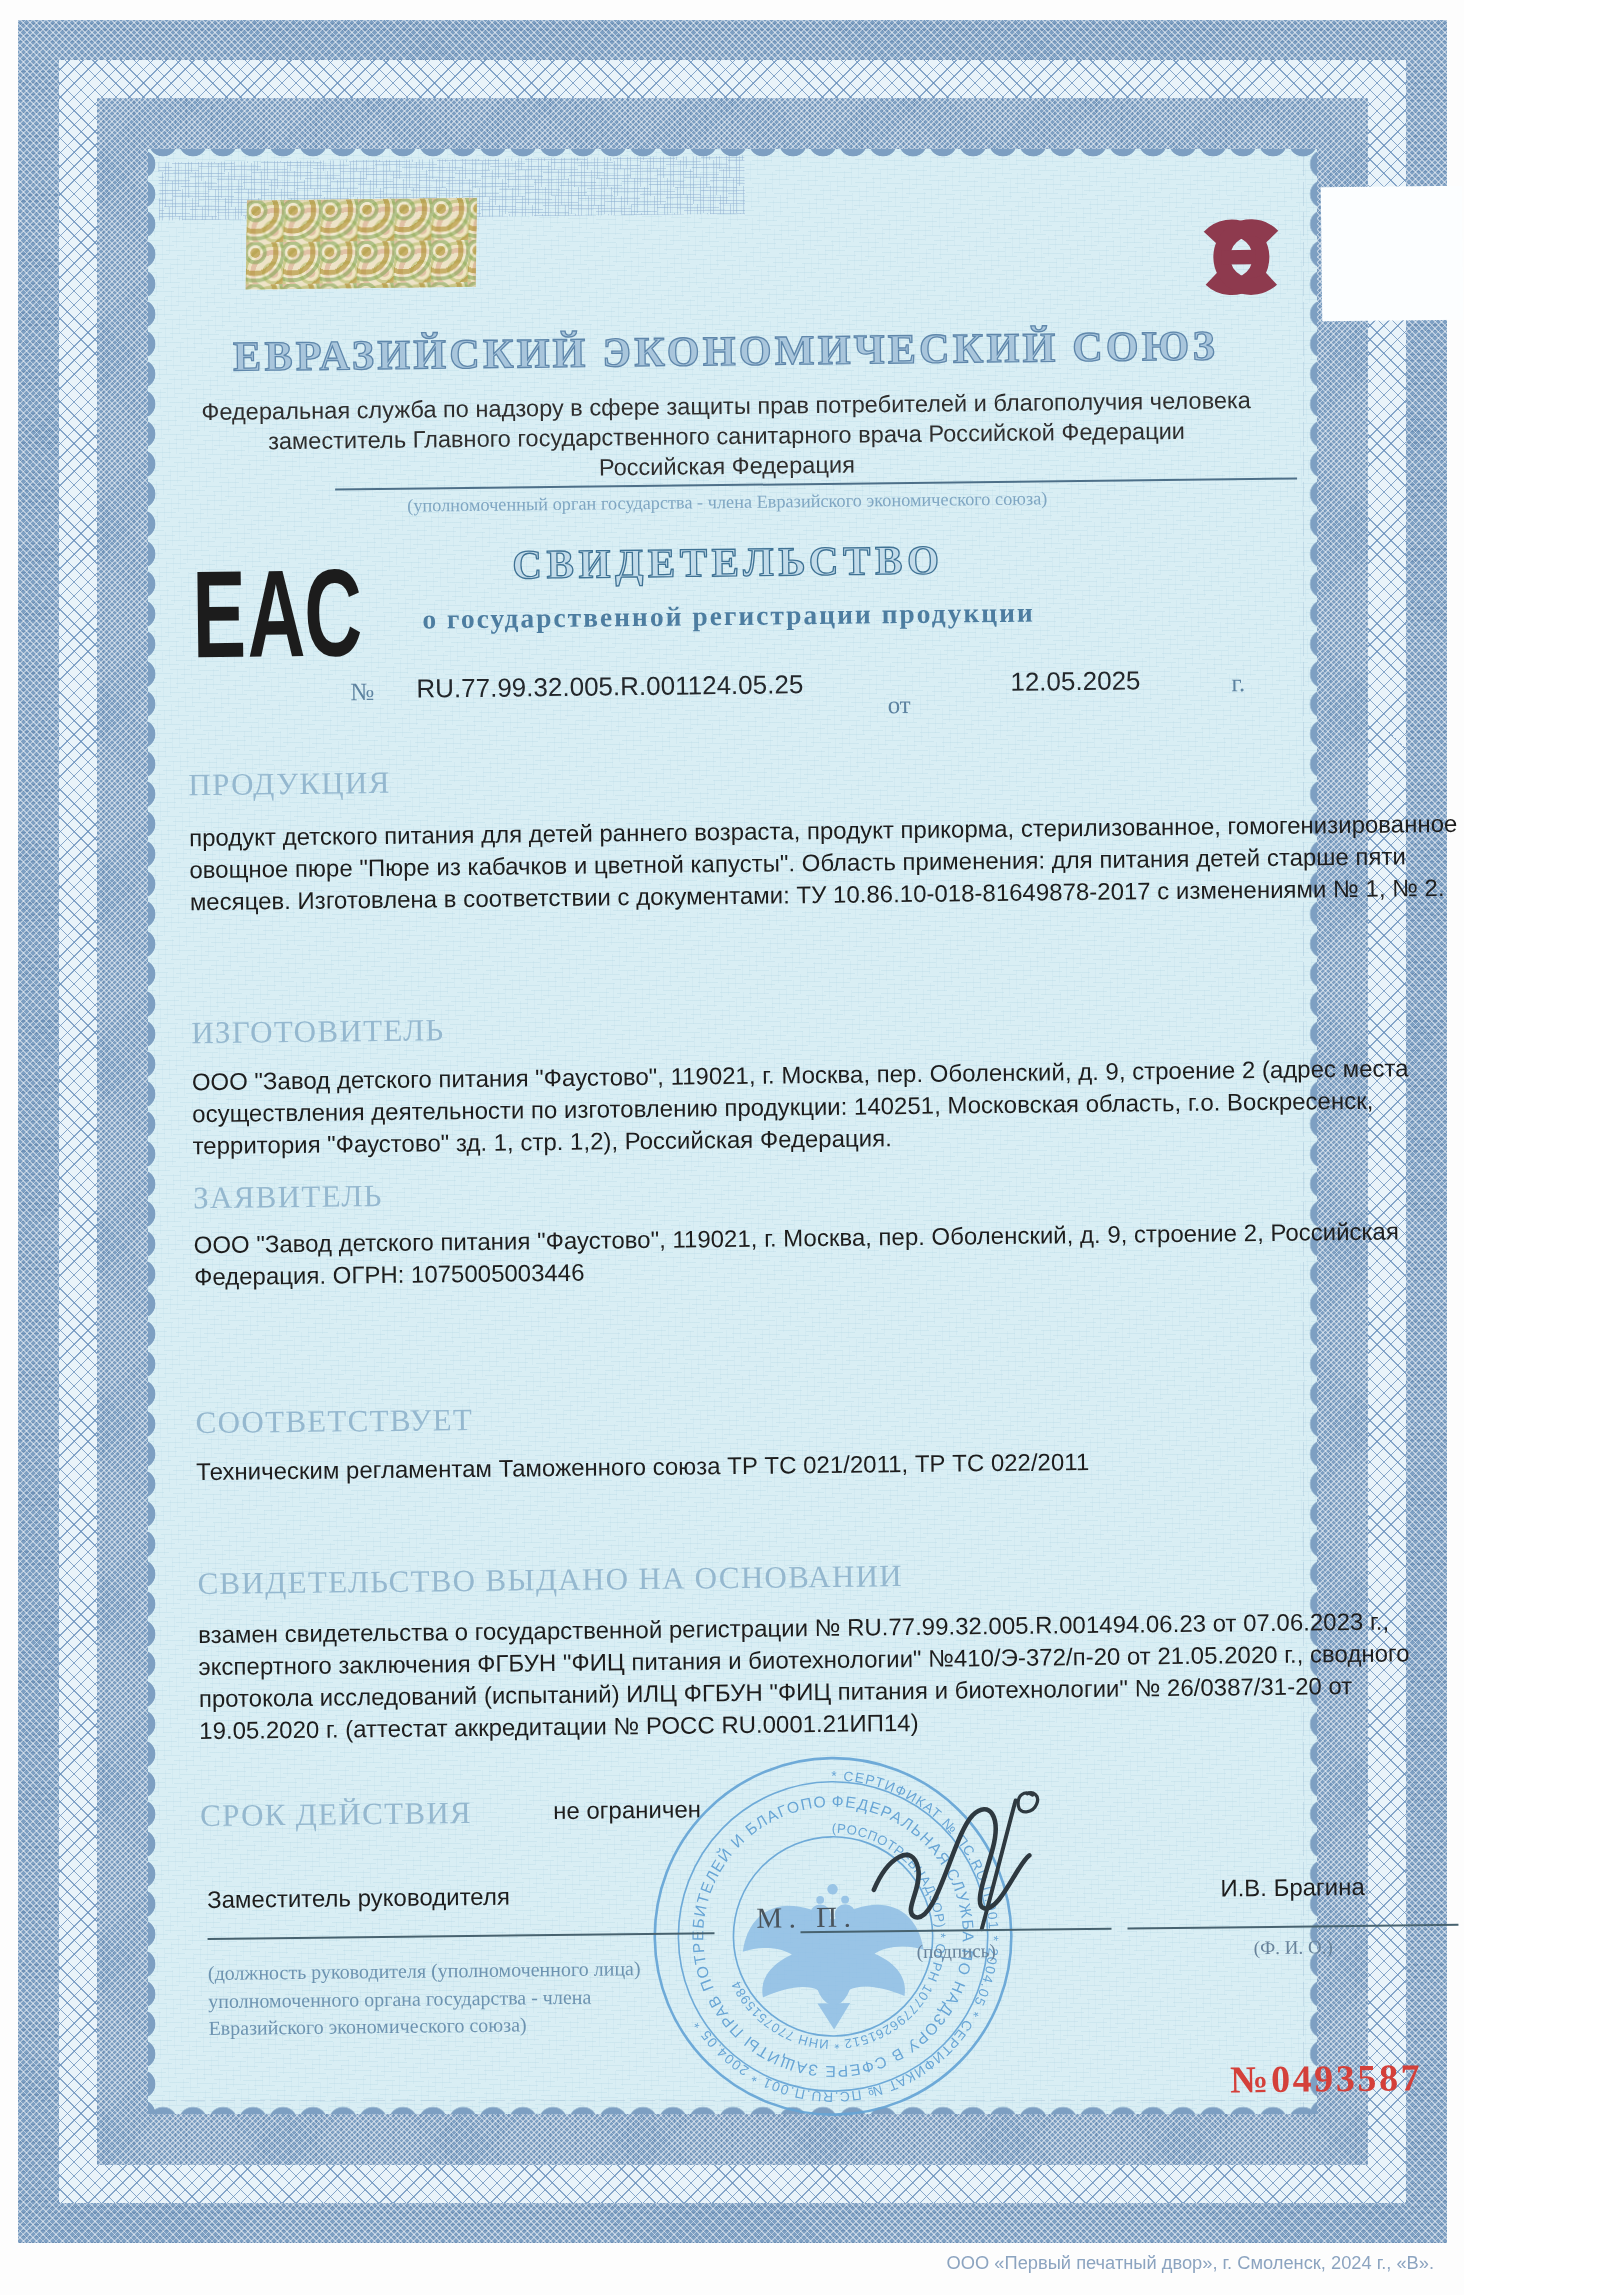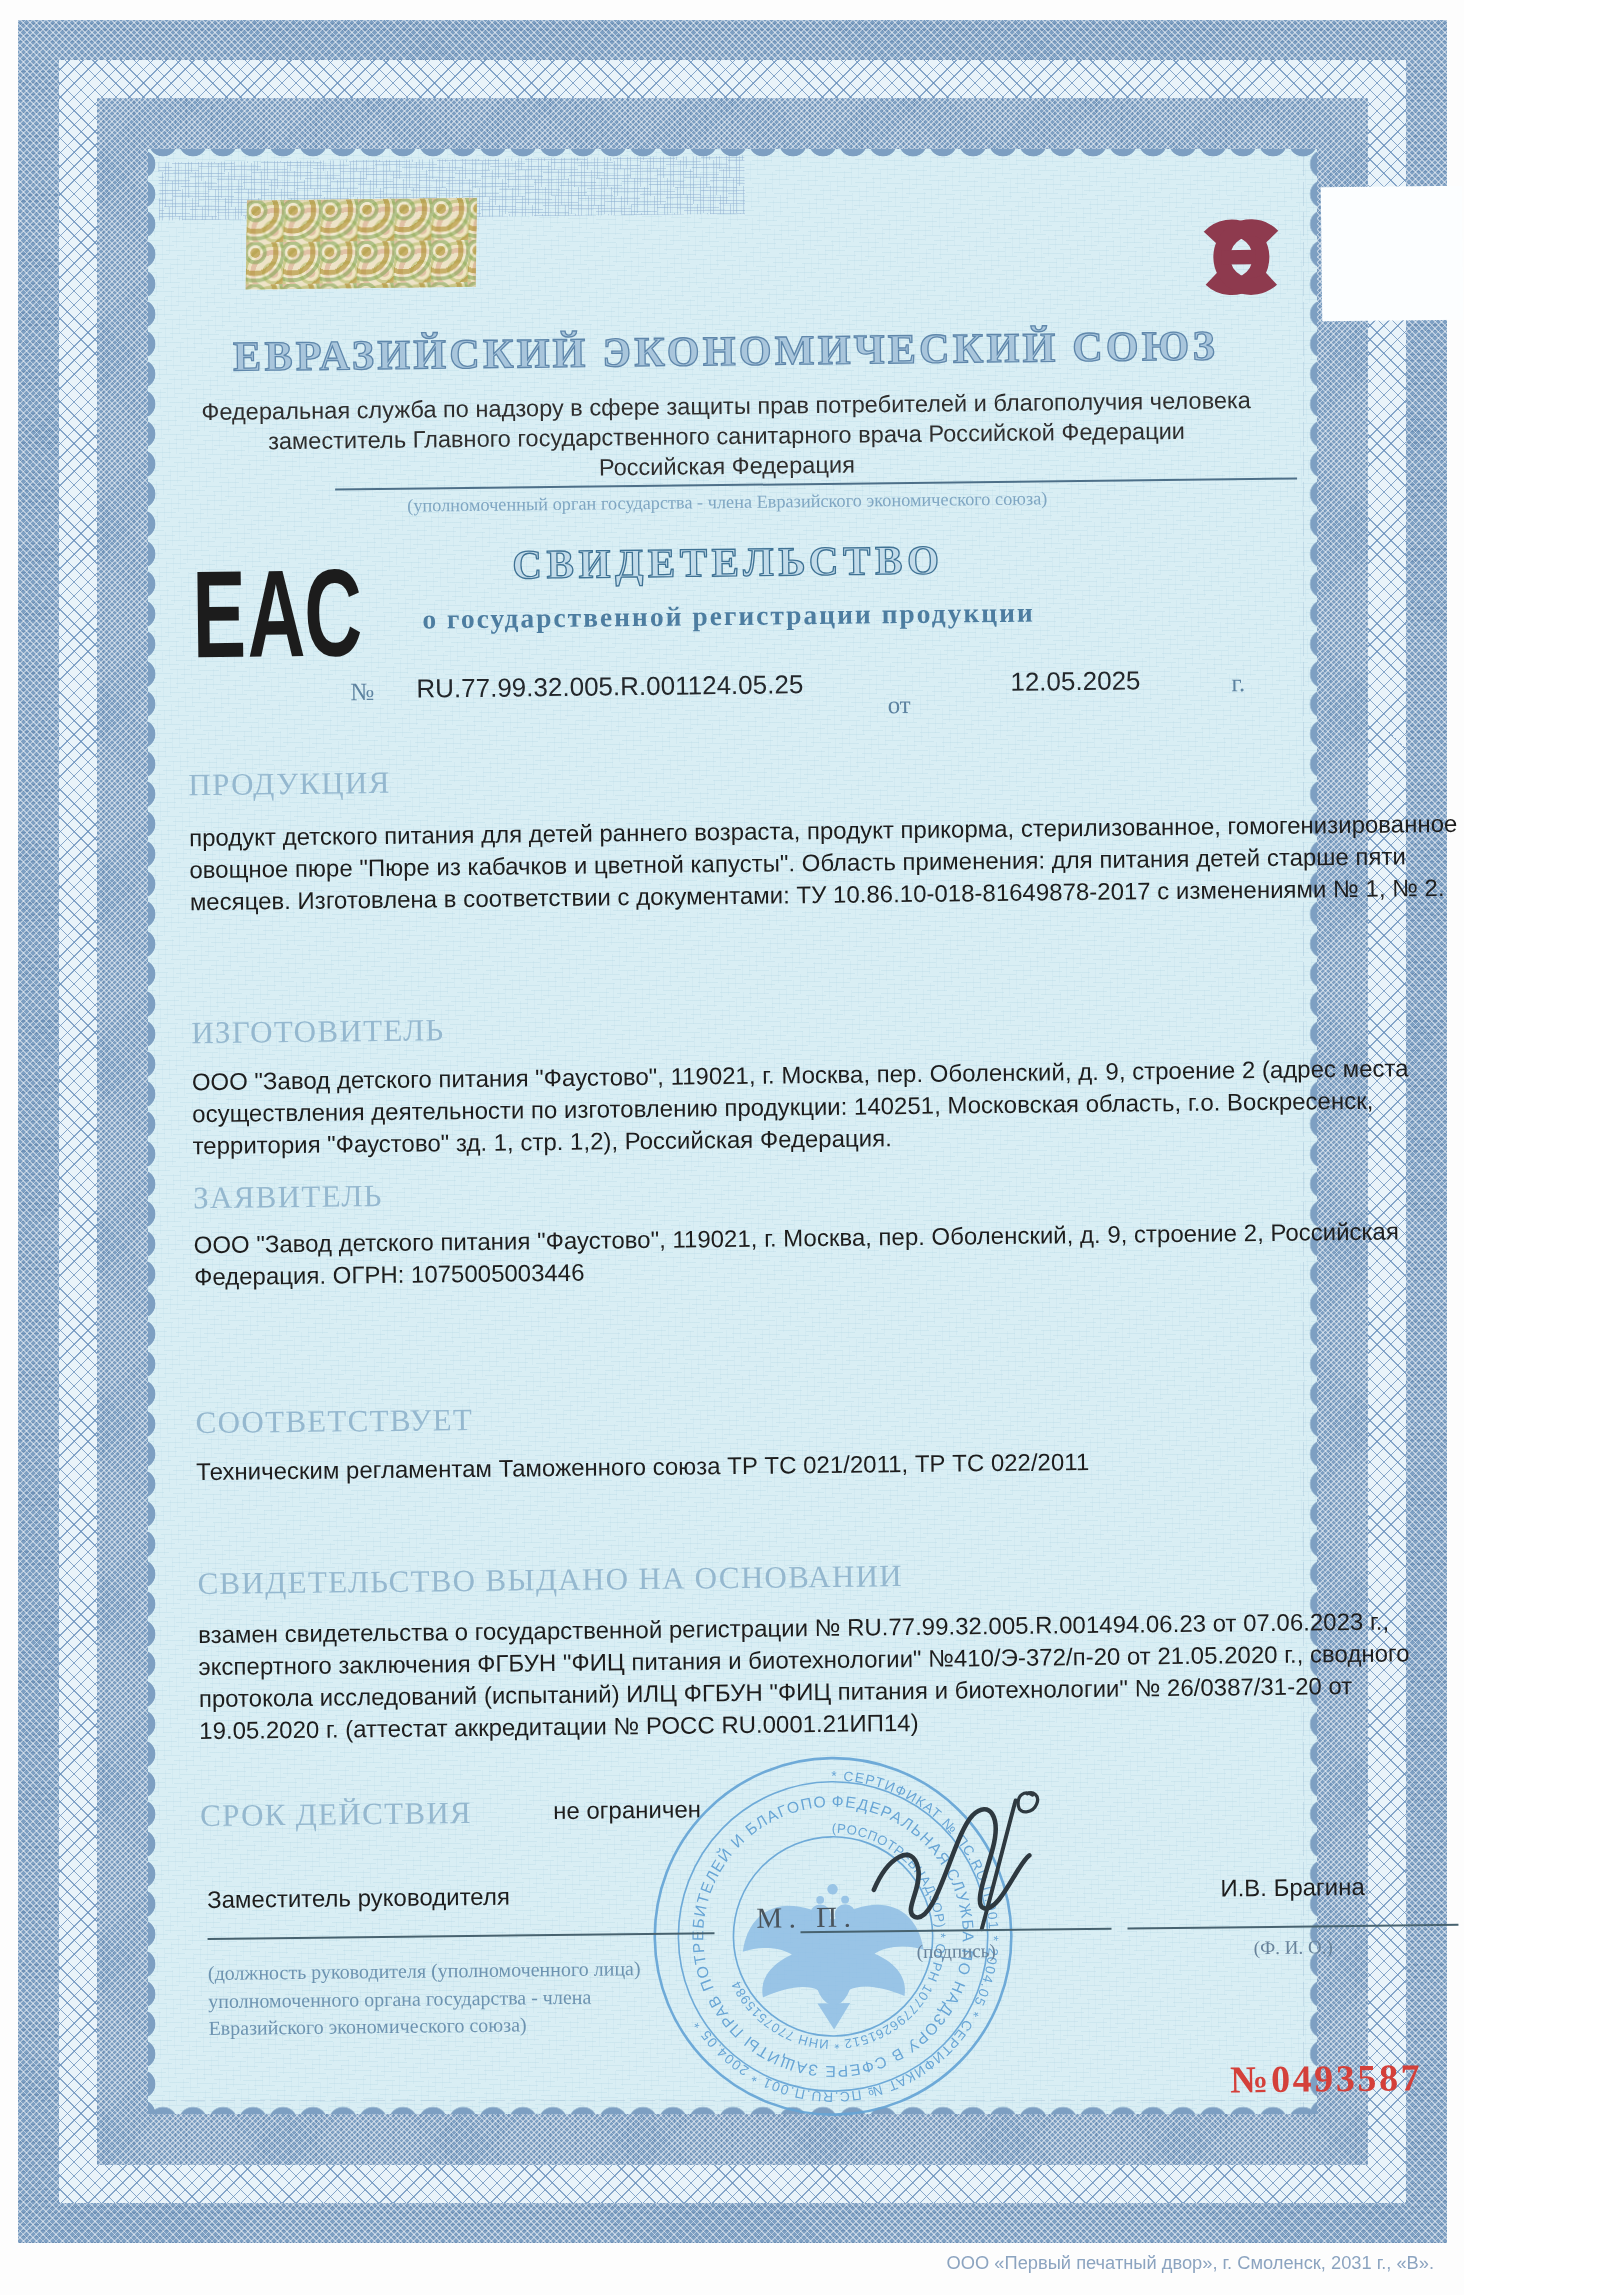--- a/index.html
+++ b/index.html
@@ -231,15 +231,15 @@
     <div class="line ln3"></div>
     <div class="mp">М. П.</div>
     <div class="podpis">(подпись)</div>
     <div class="fio-name">И.В. Брагина</div>
     <div class="fio">(Ф. И. О.)</div>
     <div class="pos-note">(должность руководителя (уполномоченного лица) уполномоченного органа государства - члена Евразийского экономического союза)</div>
 
     <div class="serial">№0493587</div>
   </div>
 
-  <div class="footer">ООО «Первый печатный двор»,  г. Смоленск,  2031 г., «В».</div>
+  <div class="footer">ООО «Первый печатный двор»,  г. Смоленск,  2024 г., «В».</div>
 </div>
 
 
 </body></html>

